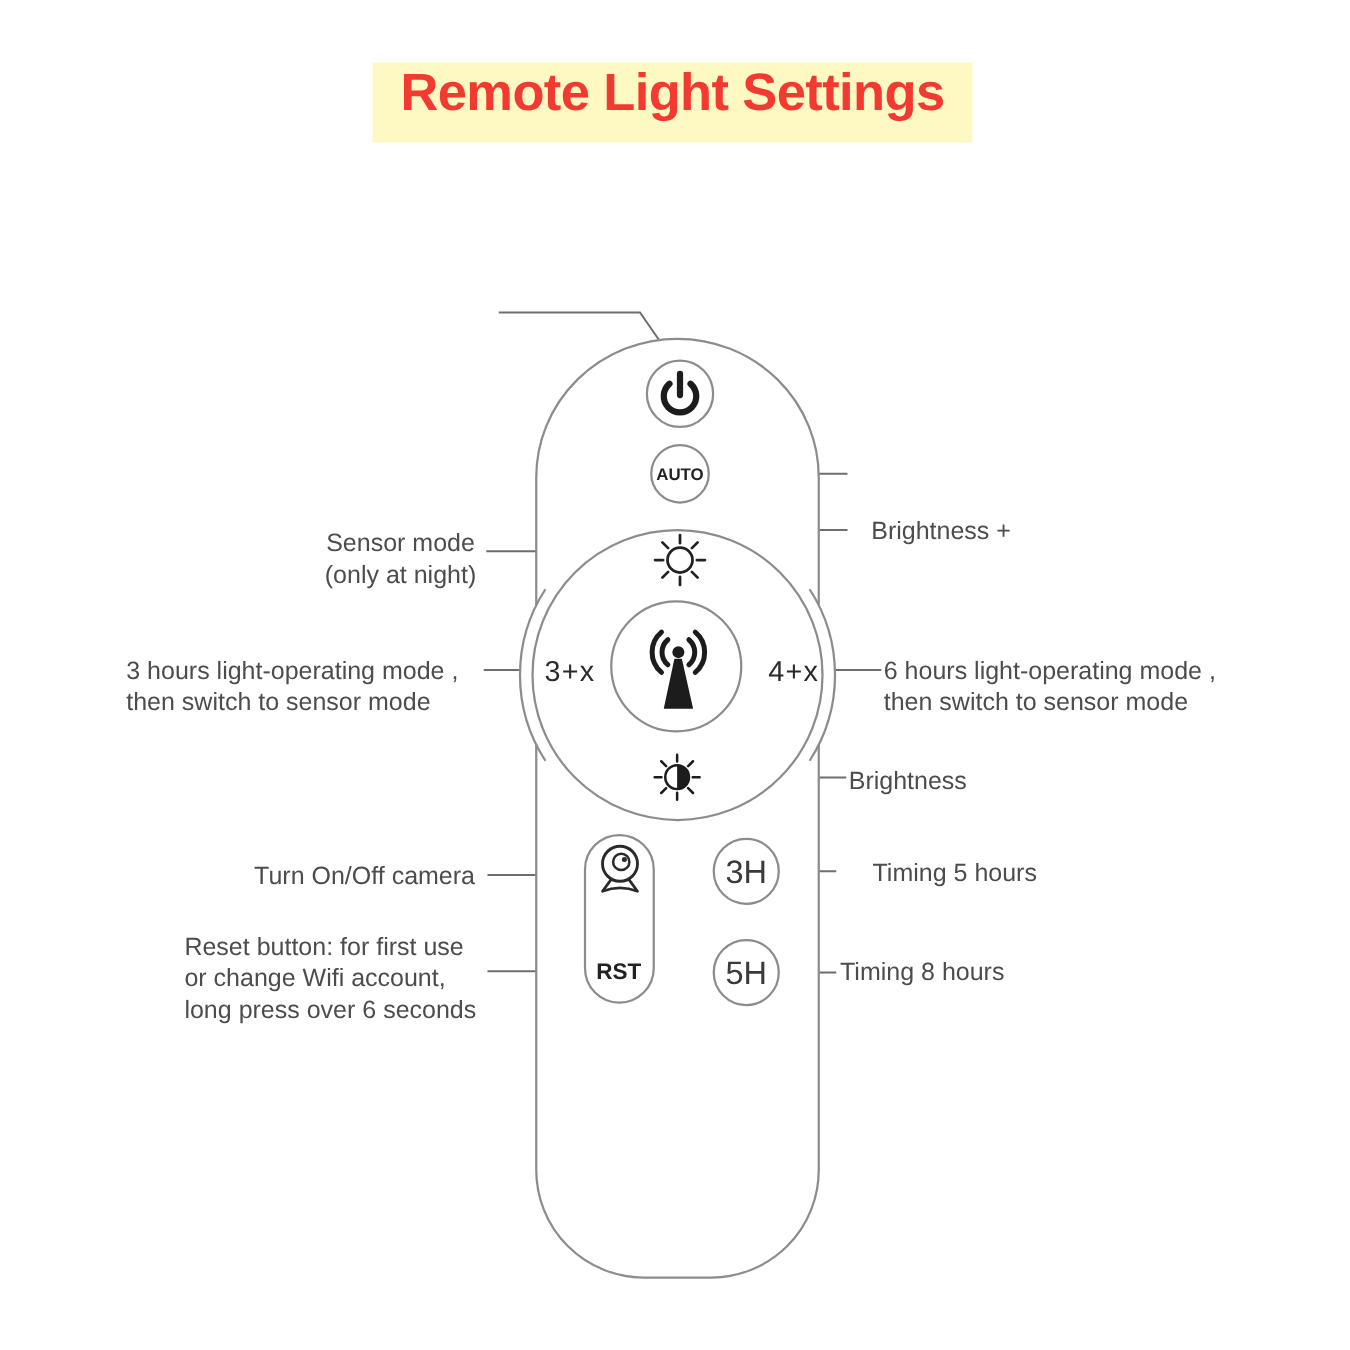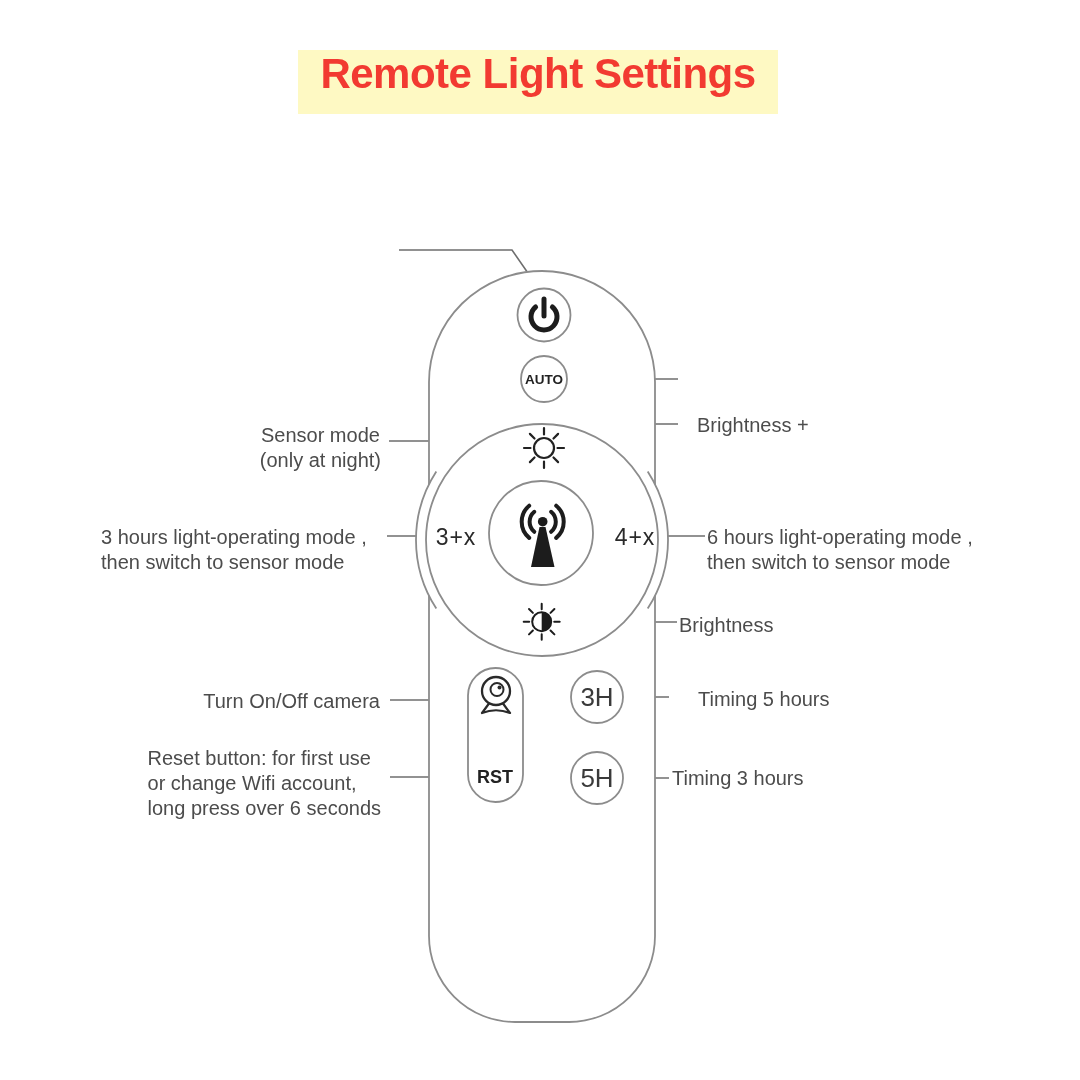--- a/index.html
+++ b/index.html
@@ -126,15 +126,15 @@
   <div class="lbl" style="left:101px;top:525px;">3 hours light-operating mode ,
 then switch to sensor mode</div>
   <div class="lbl" style="left:707px;top:525px;">6 hours light-operating mode ,
 then switch to sensor mode</div>
   <div class="lbl" style="left:679px;top:613px;">Brightness</div>
   <div class="lbl ta-r" style="right:700px;top:689px;">Turn On/Off camera</div>
   <div class="lbl ta-r" style="right:699px;top:746px;">Reset button: for first use
 or change Wifi account,
 long press over 6 seconds</div>
   <div class="lbl" style="left:672px;top:687px;margin-left:26px;">Timing 5 hours</div>
-  <div class="lbl" style="left:672px;top:766px;">Timing 3 hours</div>
+  <div class="lbl" style="left:672px;top:766px;">Timing 8 hours</div>
 
 </div>
 
 </body></html>

